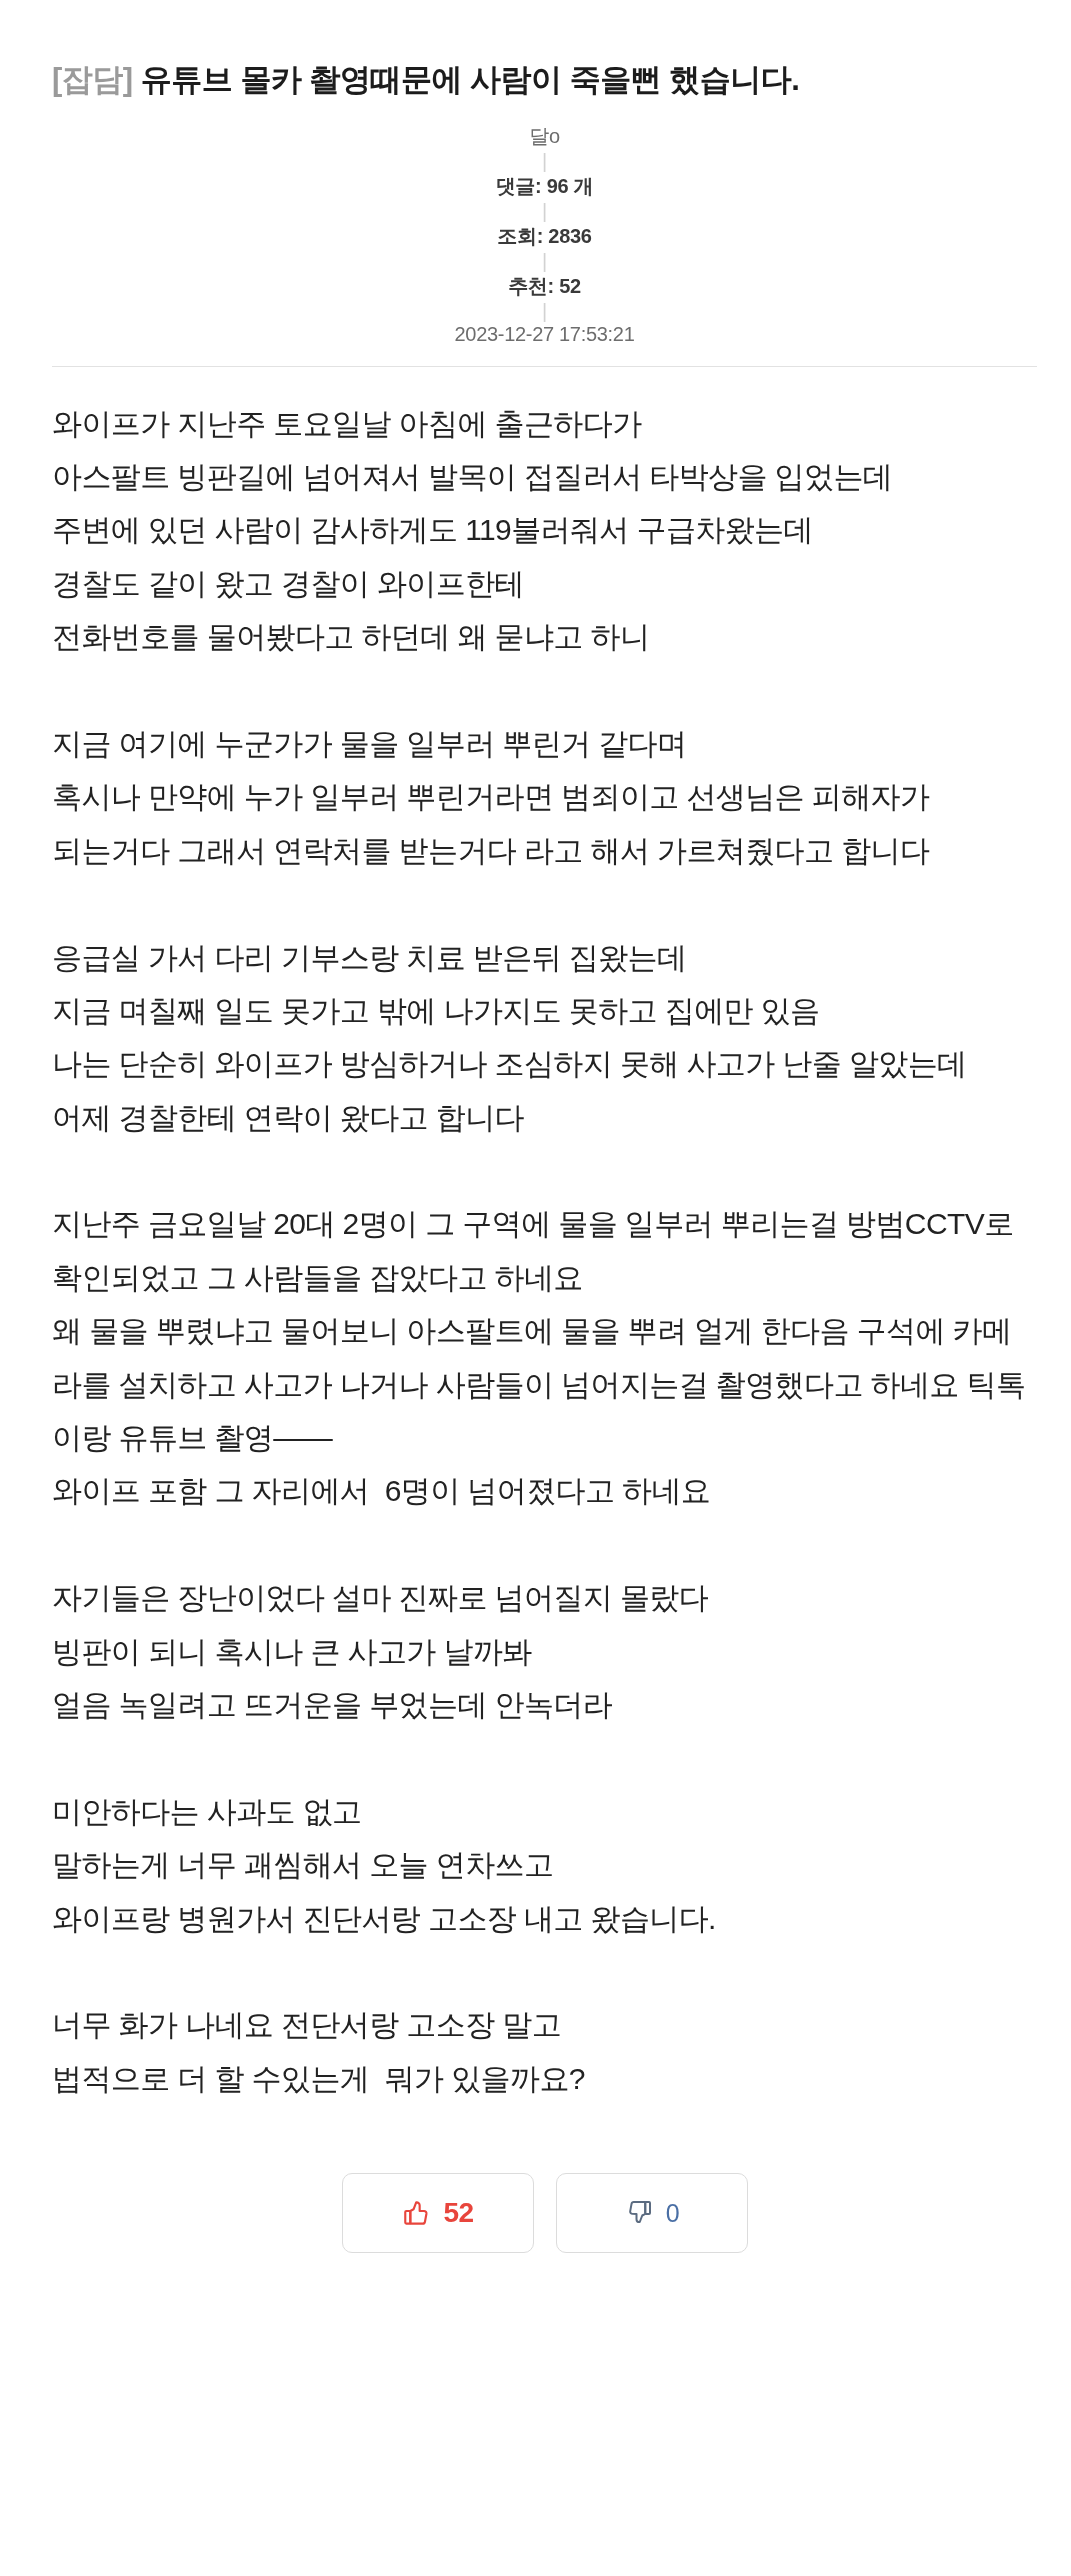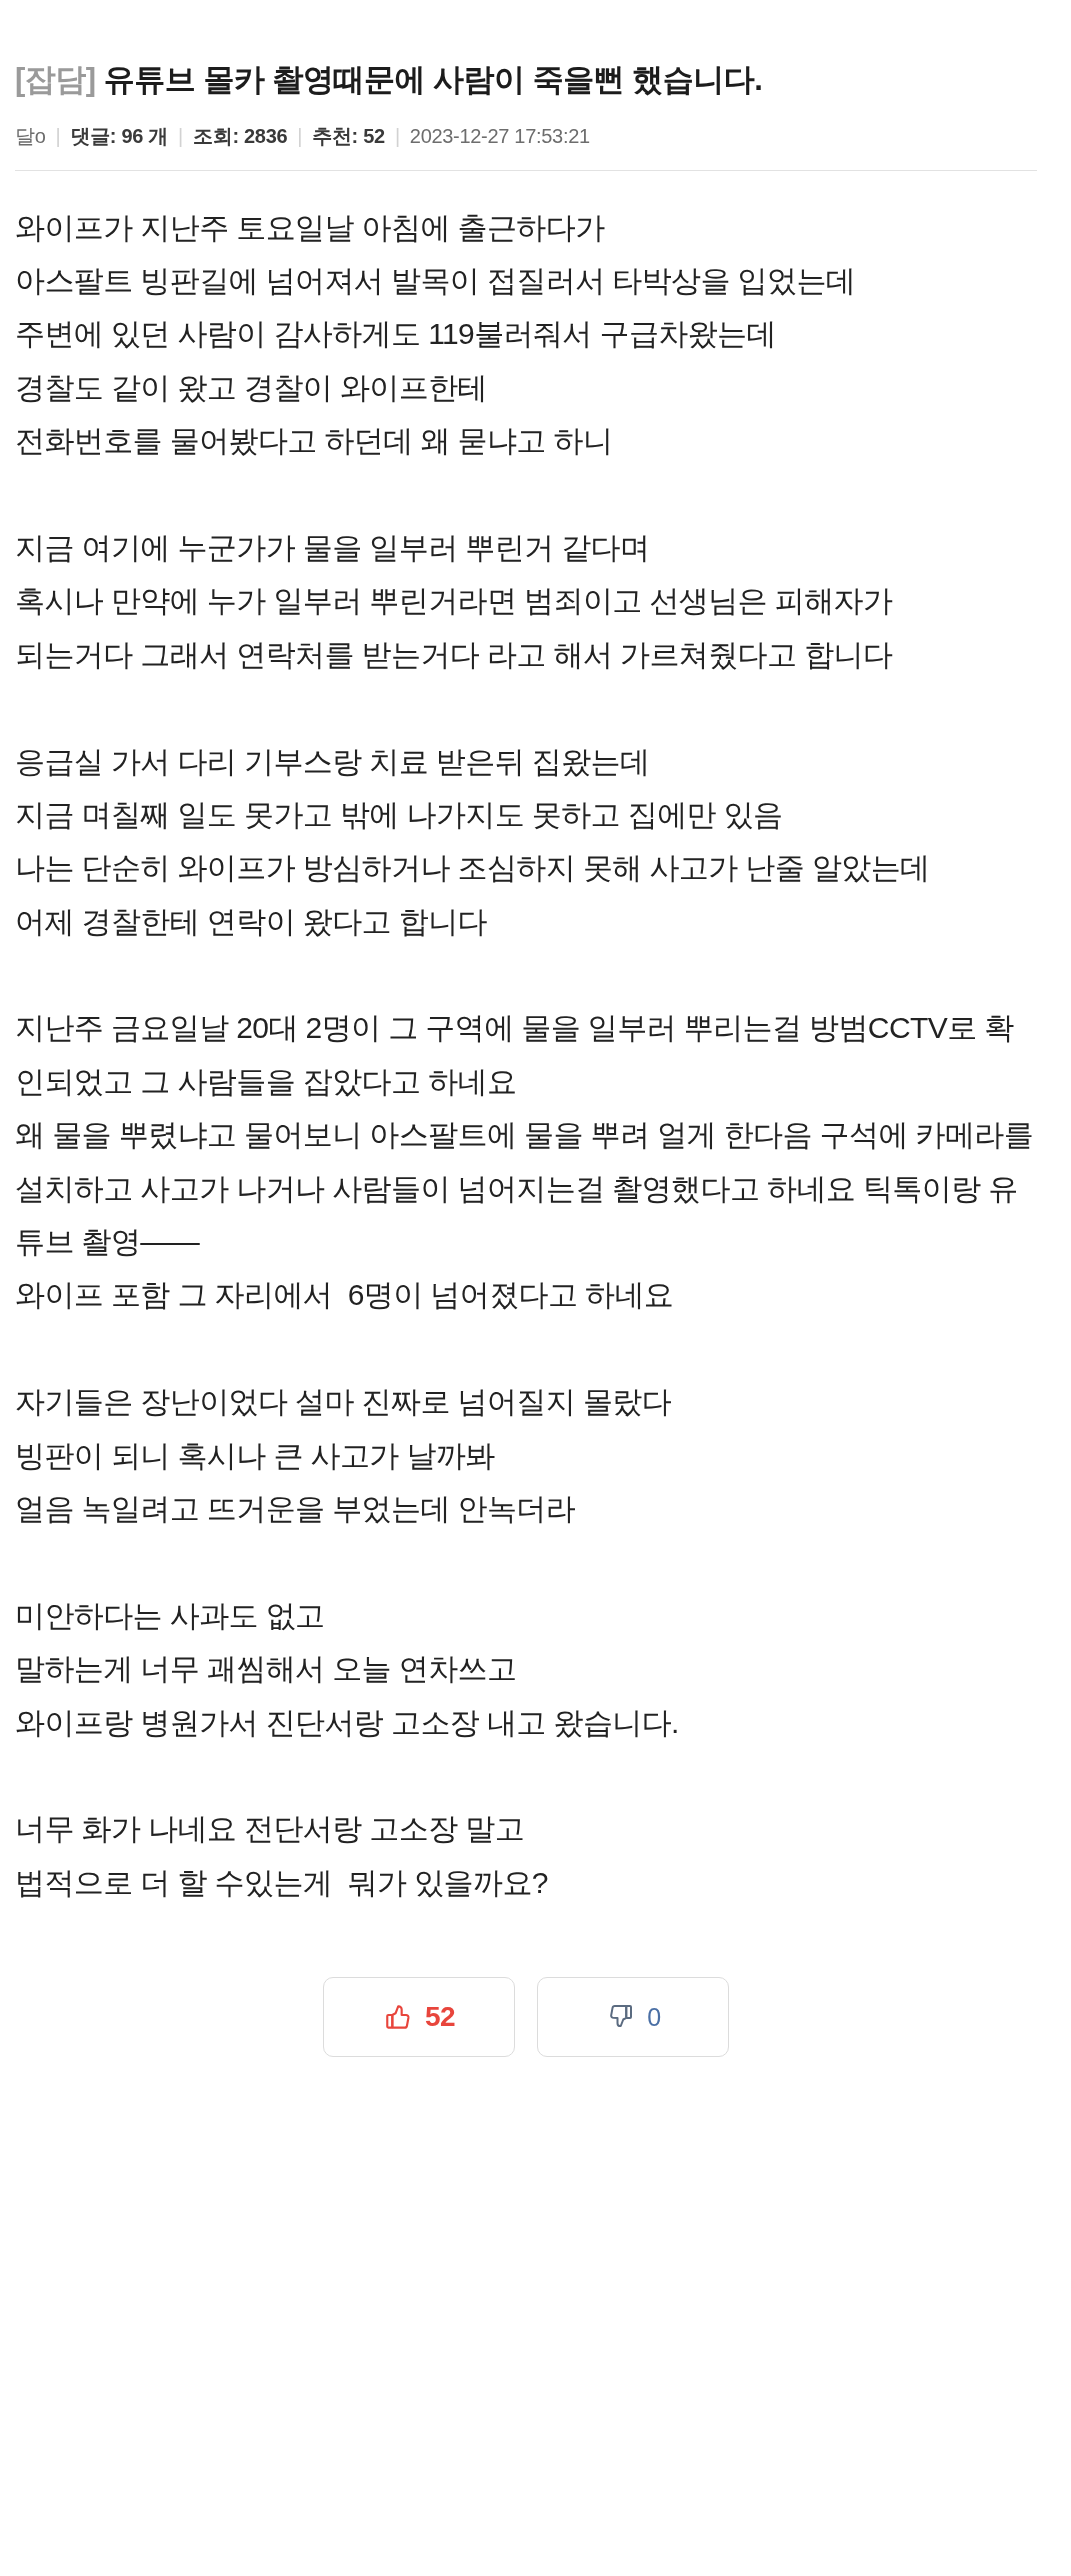--- a/index.html
+++ b/index.html
@@ -10,21 +10,21 @@
   }
   body {
     width: 1071px;
     min-height: 2576px;
     font-family: "Liberation Sans", sans-serif;
     color: #2b2b2b;
   }
   .page {
     width: 1071px;
     min-height: 2576px;
-    padding: 30px 34px 0 15px;
+    padding: 30px 34px 0 52px;
     background: #ffffff;
   }
 
   
   .post-header {
     padding: 8px 0 0 0;
   }
   .title-line {
     font-size: 31px;
     font-weight: bold;
@@ -44,20 +44,21 @@
   }
 
   .meta-row {
     margin-top: 22px;
     font-size: 20px;
     color: #6d6d6d;
     display: flex;
     align-items: center;
     flex-wrap: nowrap;
     letter-spacing: -0.3px;
+    flex-direction: column;
   }
   .meta-author {
     color: #6d6d6d;
   }
   .meta-sep {
     color: #d2d2d2;
     margin: 0 10px;
   }
   .meta-item {
     color: #6d6d6d;

